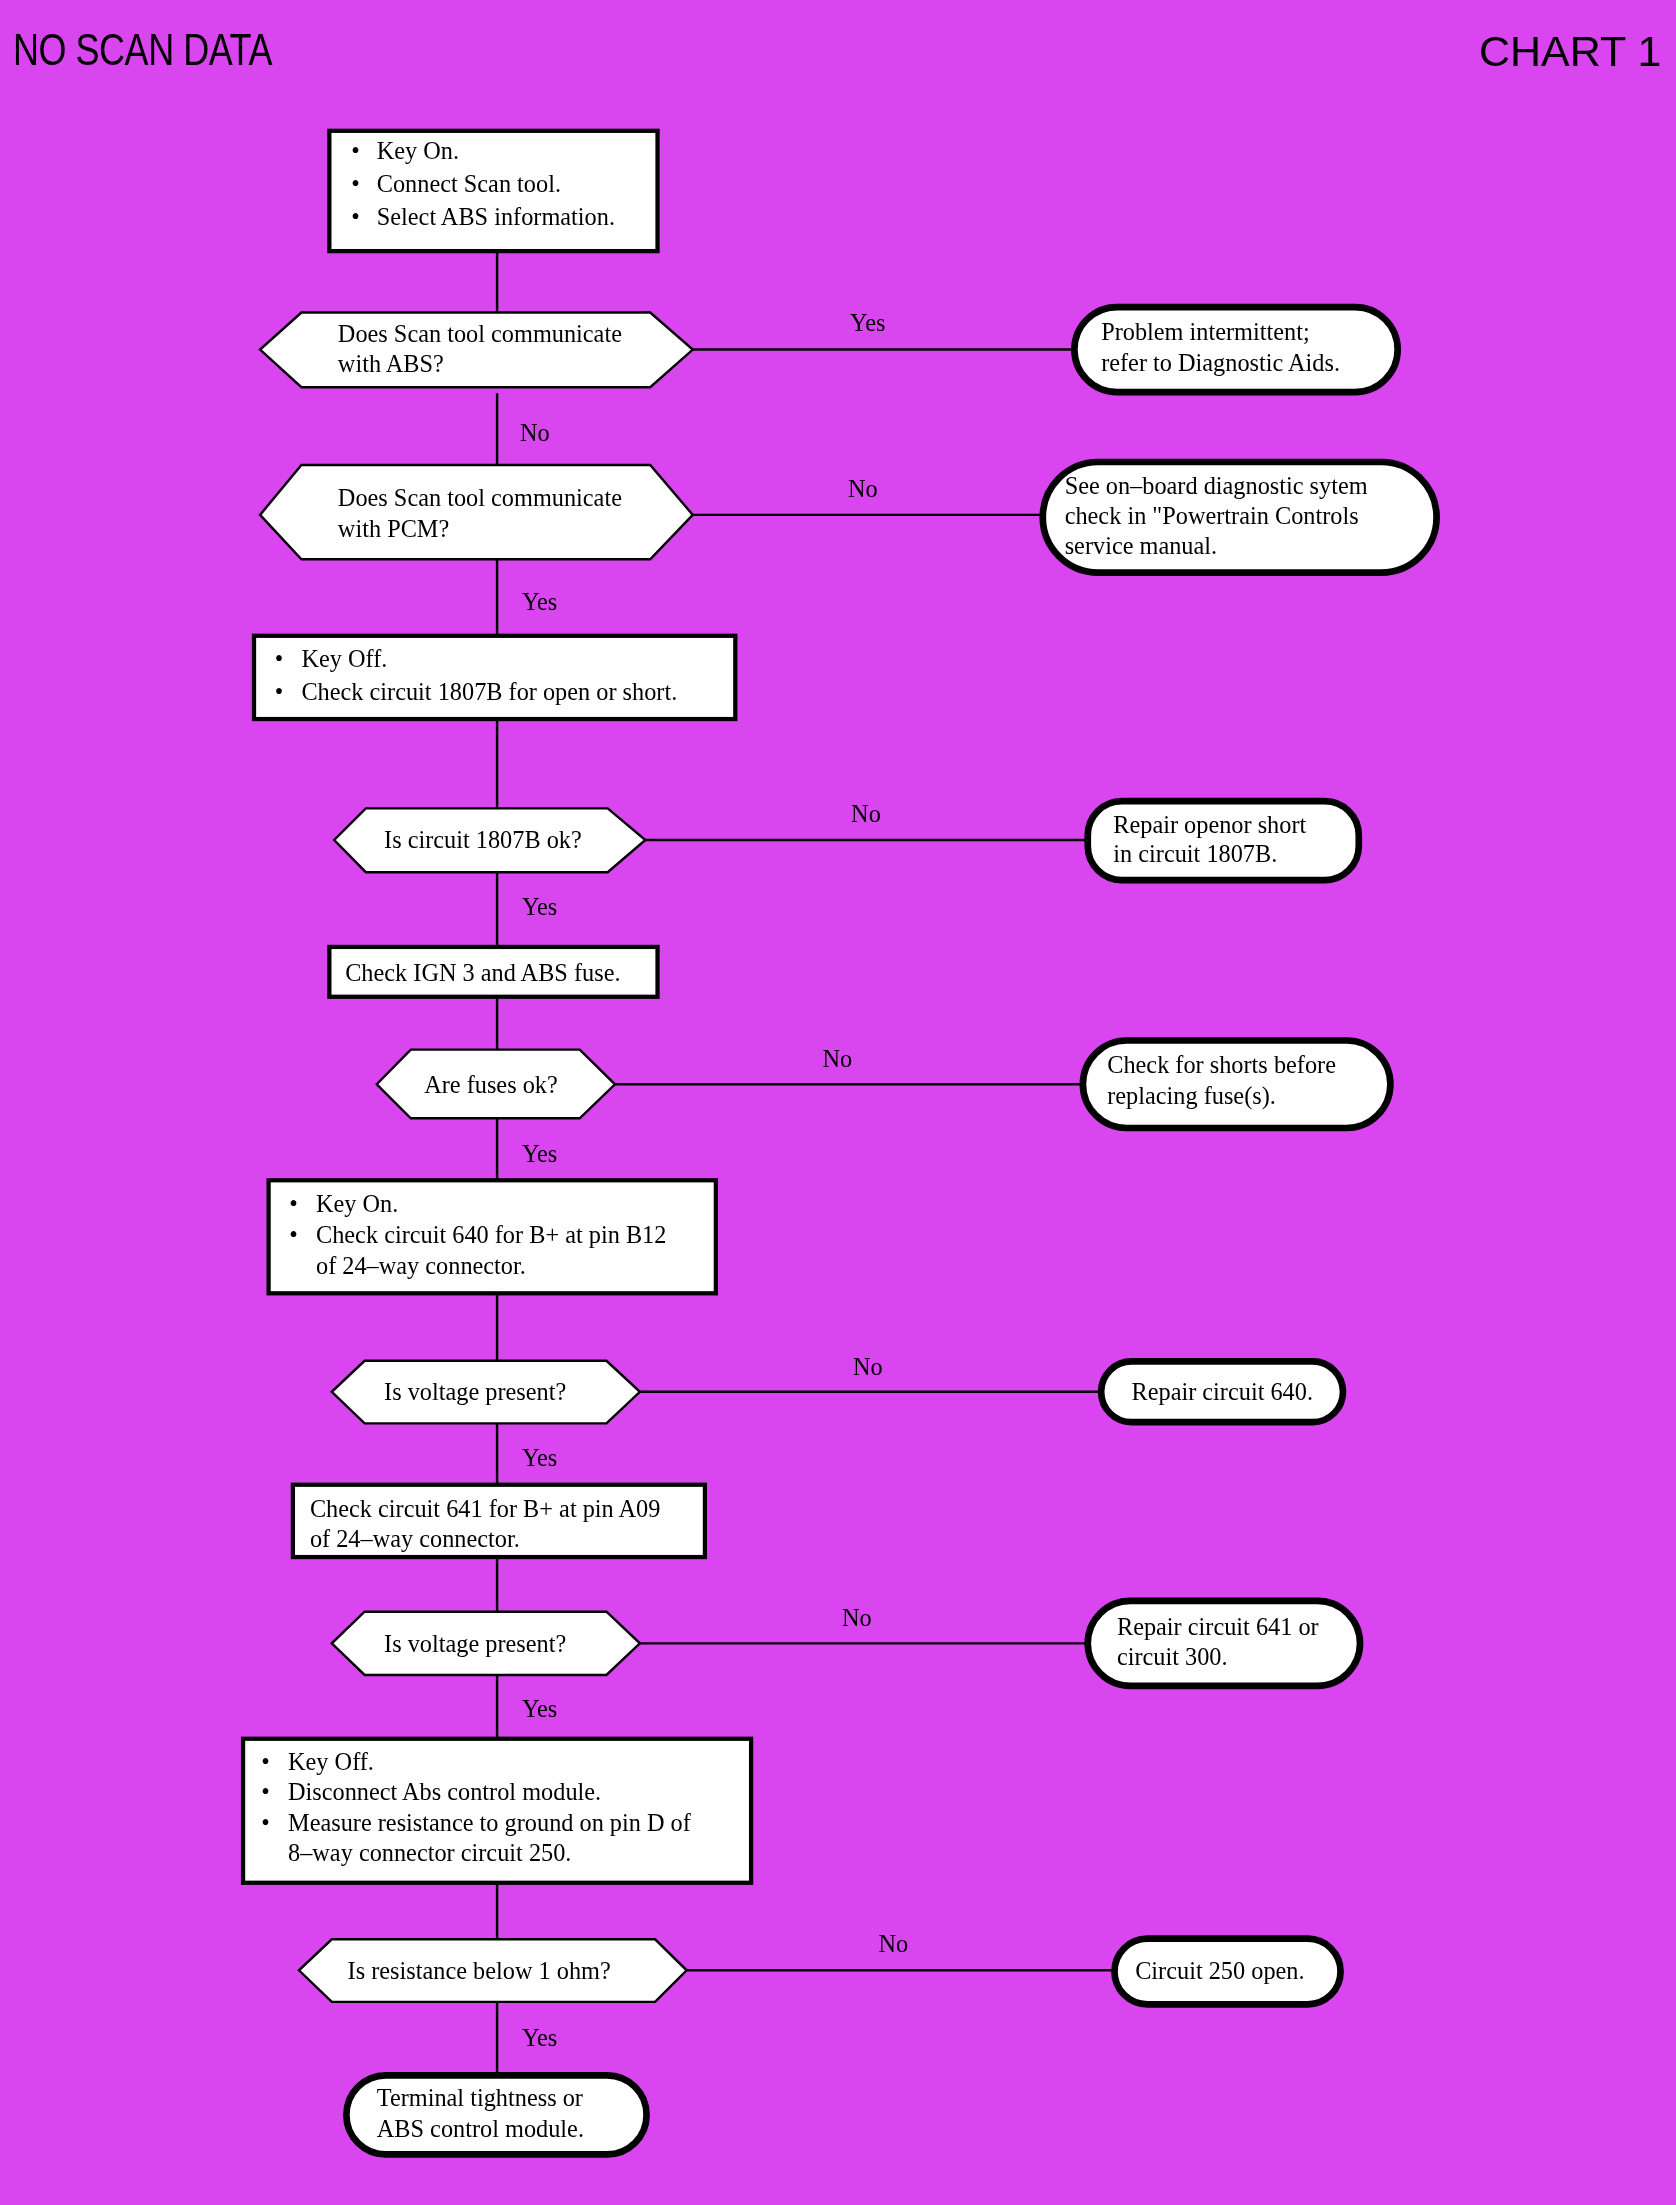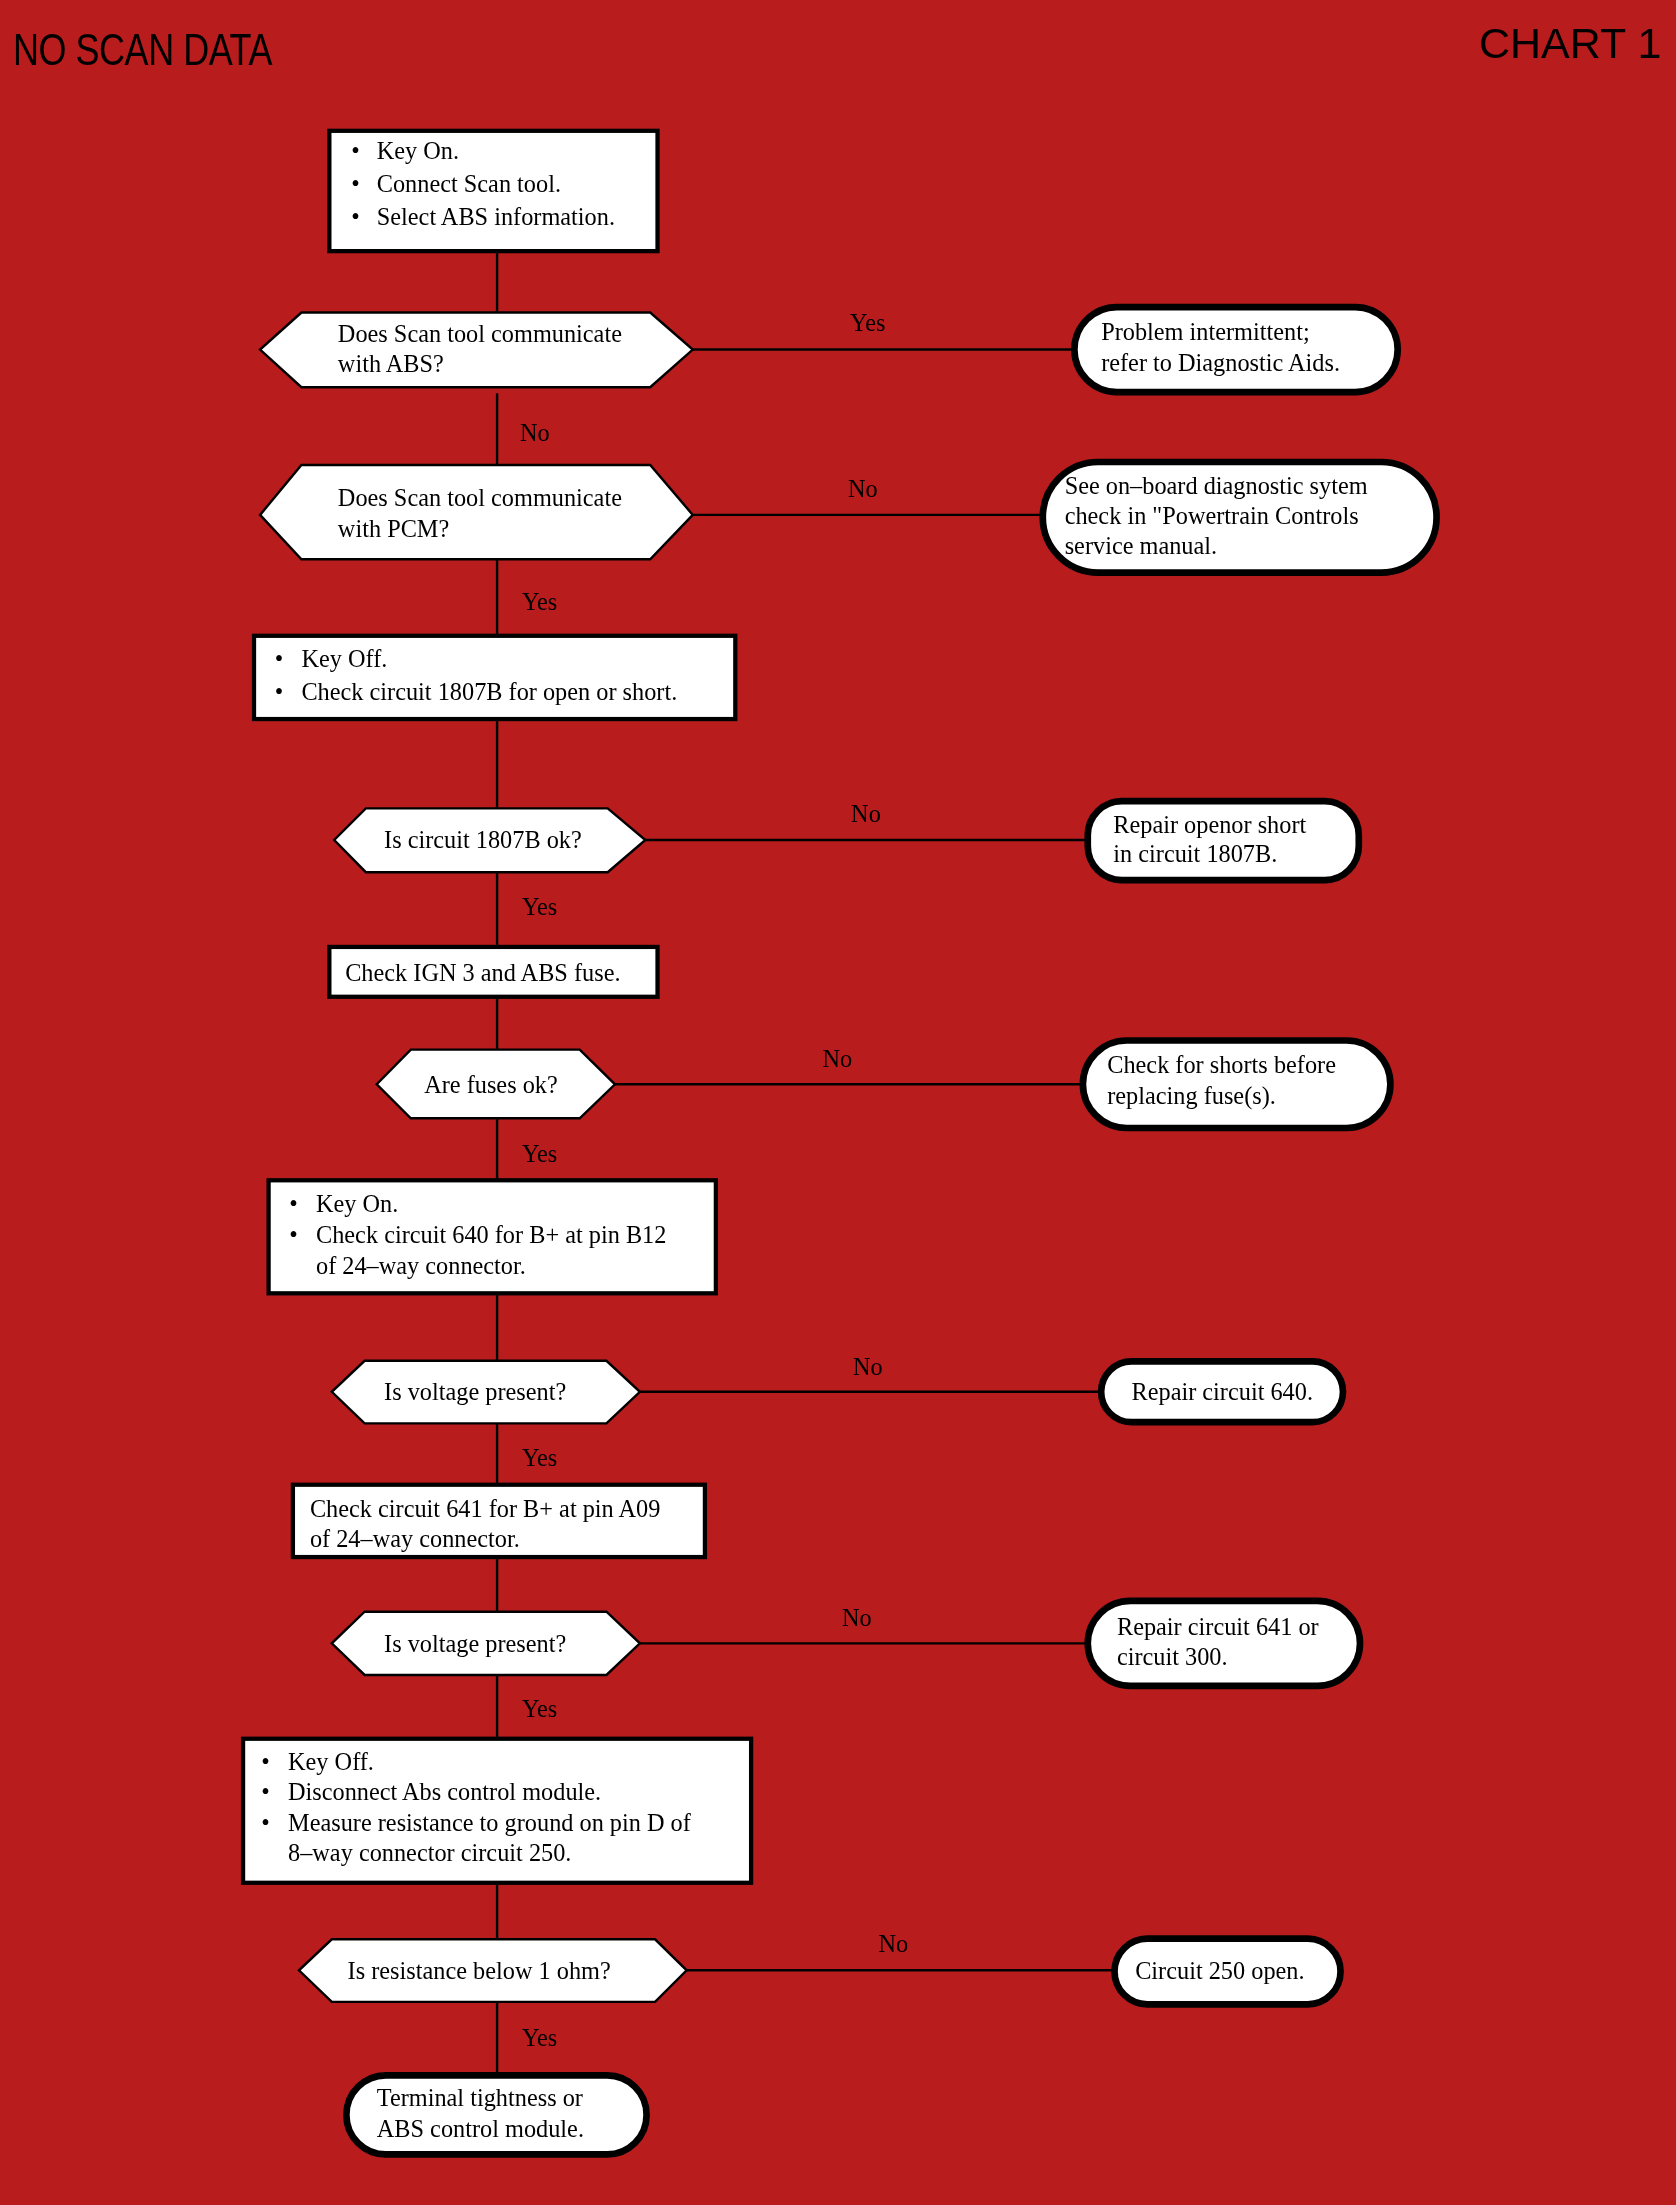--- a/index.html
+++ b/index.html
@@ -1,22 +1,22 @@
 <!DOCTYPE html>
 <html style="font-size:9.7px"><head>
 <meta charset="utf-8">
 <title>NO SCAN DATA — CHART 1</title>
 <style>
   html,body{margin:0;padding:0;background:#ffffff;}
   body{width:1676px;height:2205px;overflow:hidden;font-family:"Liberation Serif",serif;}
-  #page{position:relative;width:1676px;height:2205px;background:#b91c1c;}
+  #page{position:relative;width:1676px;height:2205px;background:#d946ef;}
   svg#flow{position:absolute;left:0;top:0;width:1676px;height:2205px;display:block;}
   .hdr{position:absolute;font-family:"Liberation Sans",sans-serif;color:#000;white-space:nowrap;}
   #title-left{left:13.4px;top:24px;font-size:45px;letter-spacing:-0.6px;transform:scaleX(0.80);transform-origin:left top;font-weight:400;}
-  #title-right{right:14.6px;top:19px;font-size:43px;font-weight:400;}
+  #title-right{right:14.6px;top:27px;font-size:43px;font-weight:400;}
   
   .proc{fill:#ffffff;stroke:#000000;stroke-width:7;}
   .hex{fill:#ffffff;stroke:#000000;stroke-width:4;}
   .term{fill:#ffffff;stroke:#000000;stroke-width:11;}
   .conn{stroke:#000000;stroke-width:4;fill:none;}
   text{font-family:"Liberation Serif",serif;fill:#000;}
   .t-body{font-size:40px;}
   .t-label{font-size:40px;}
   .bullet{font-size:40px;}
 </style>

